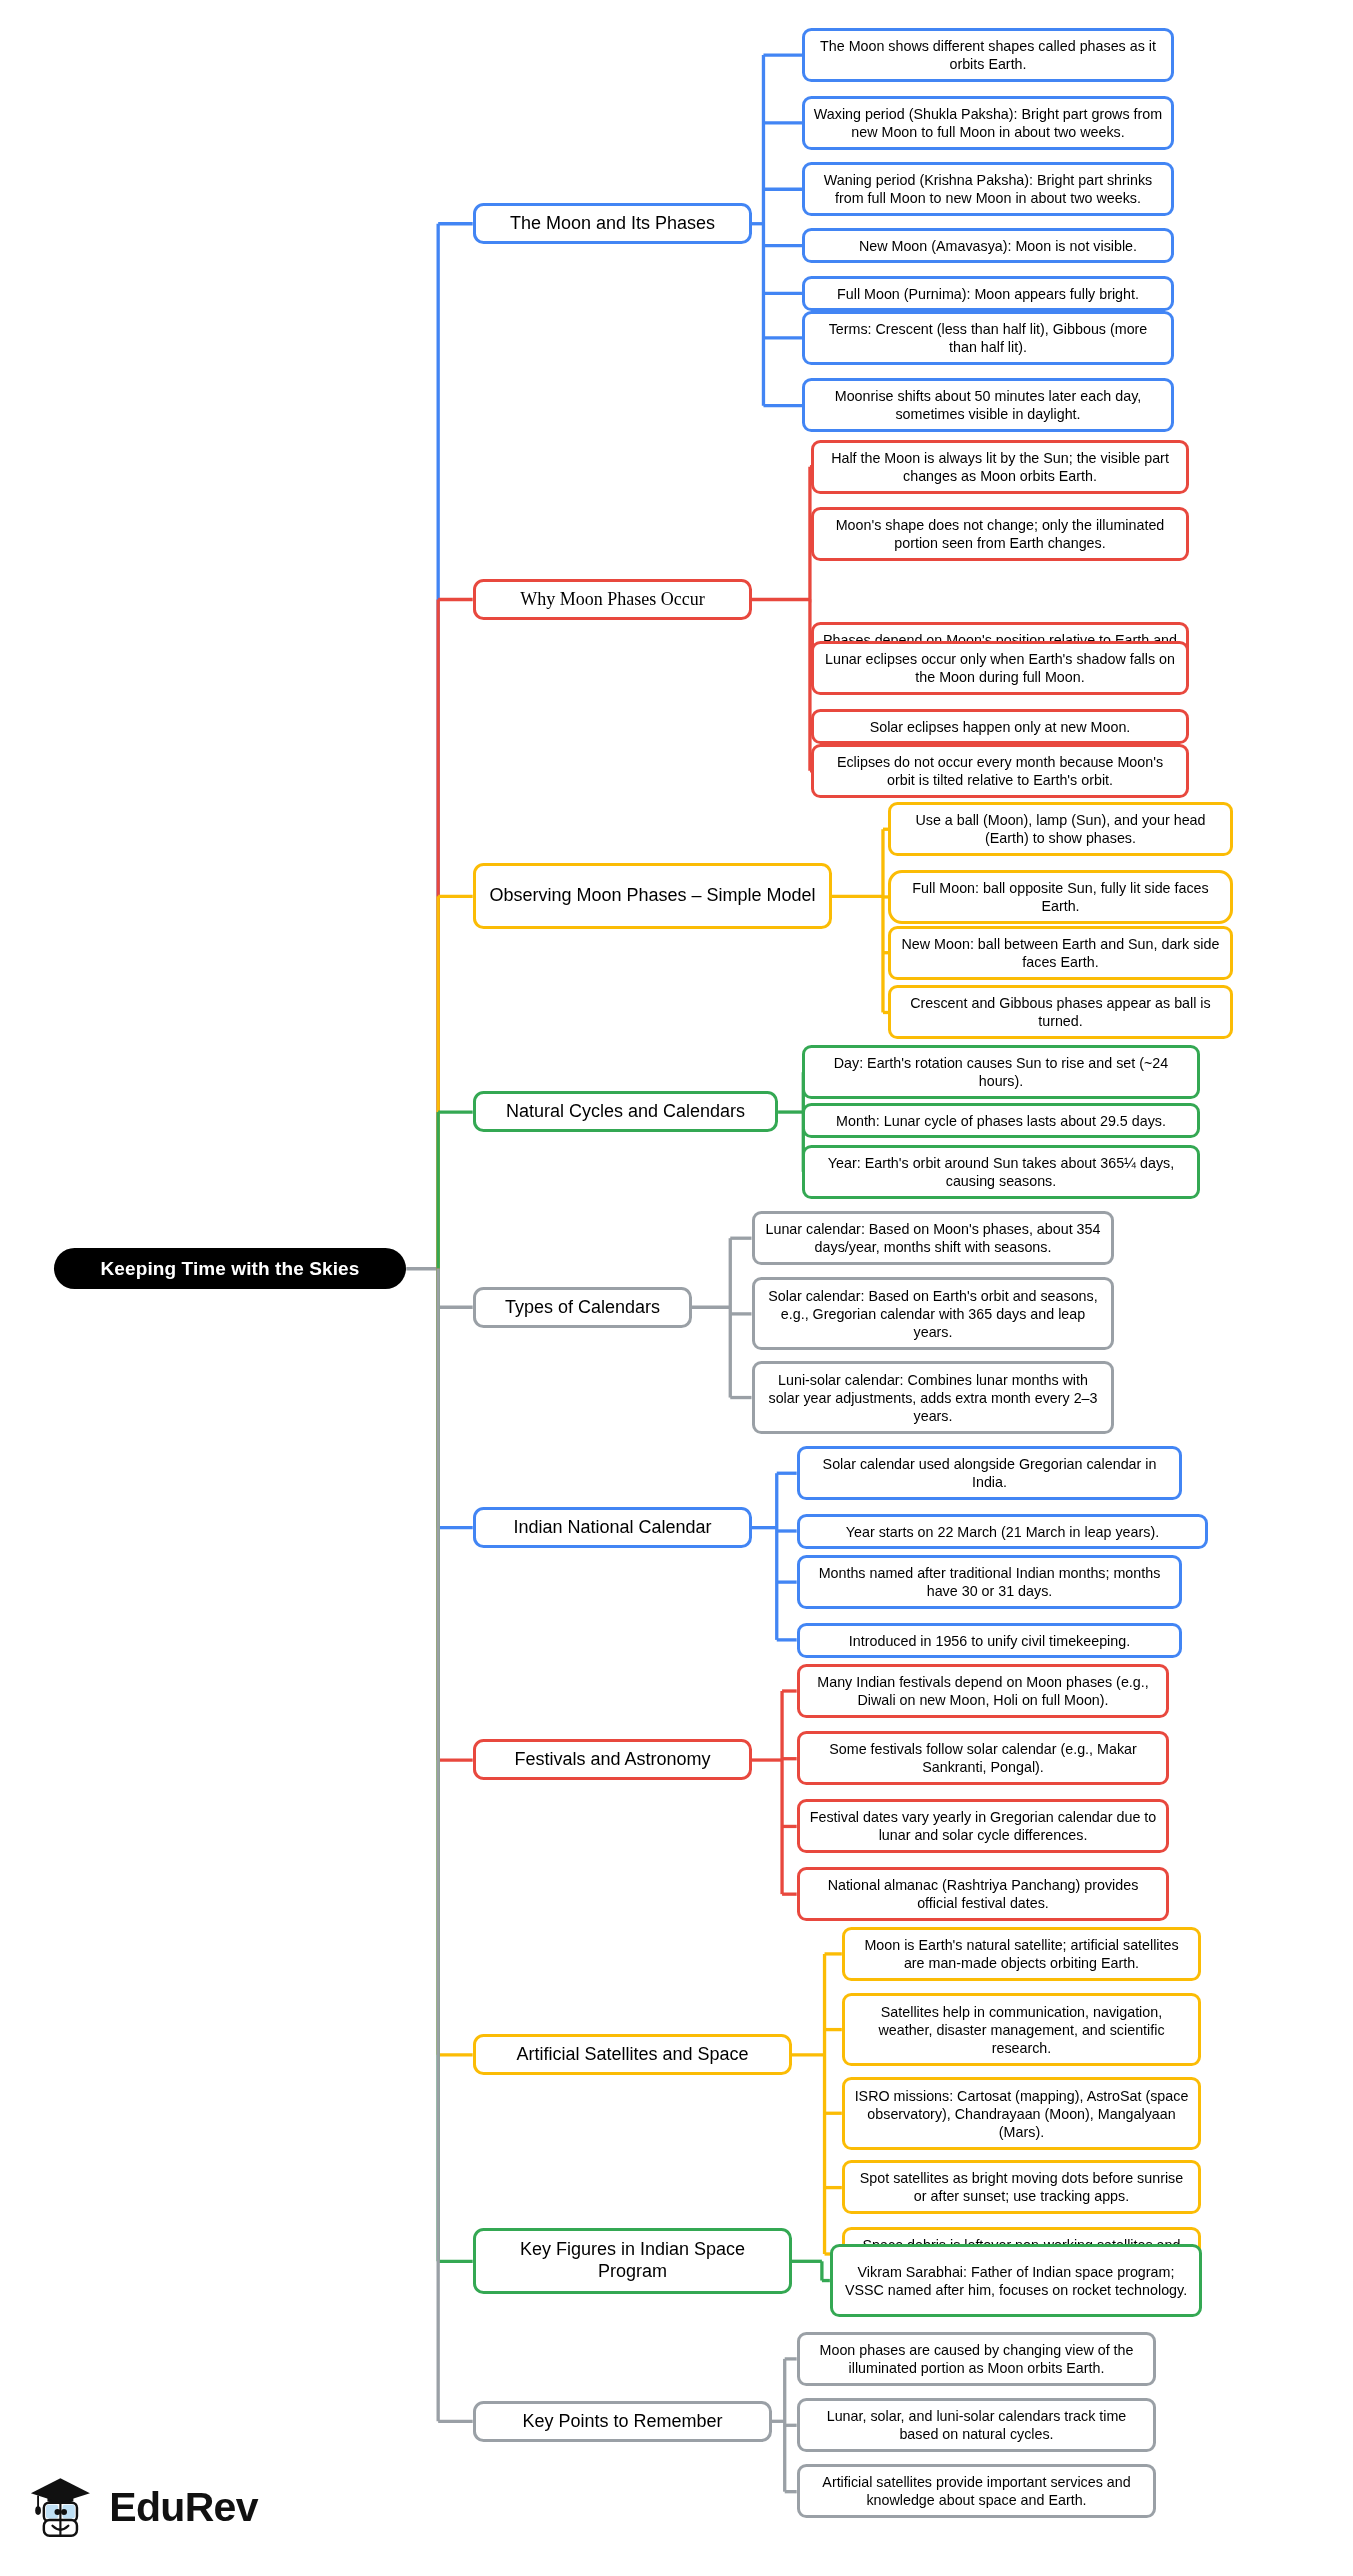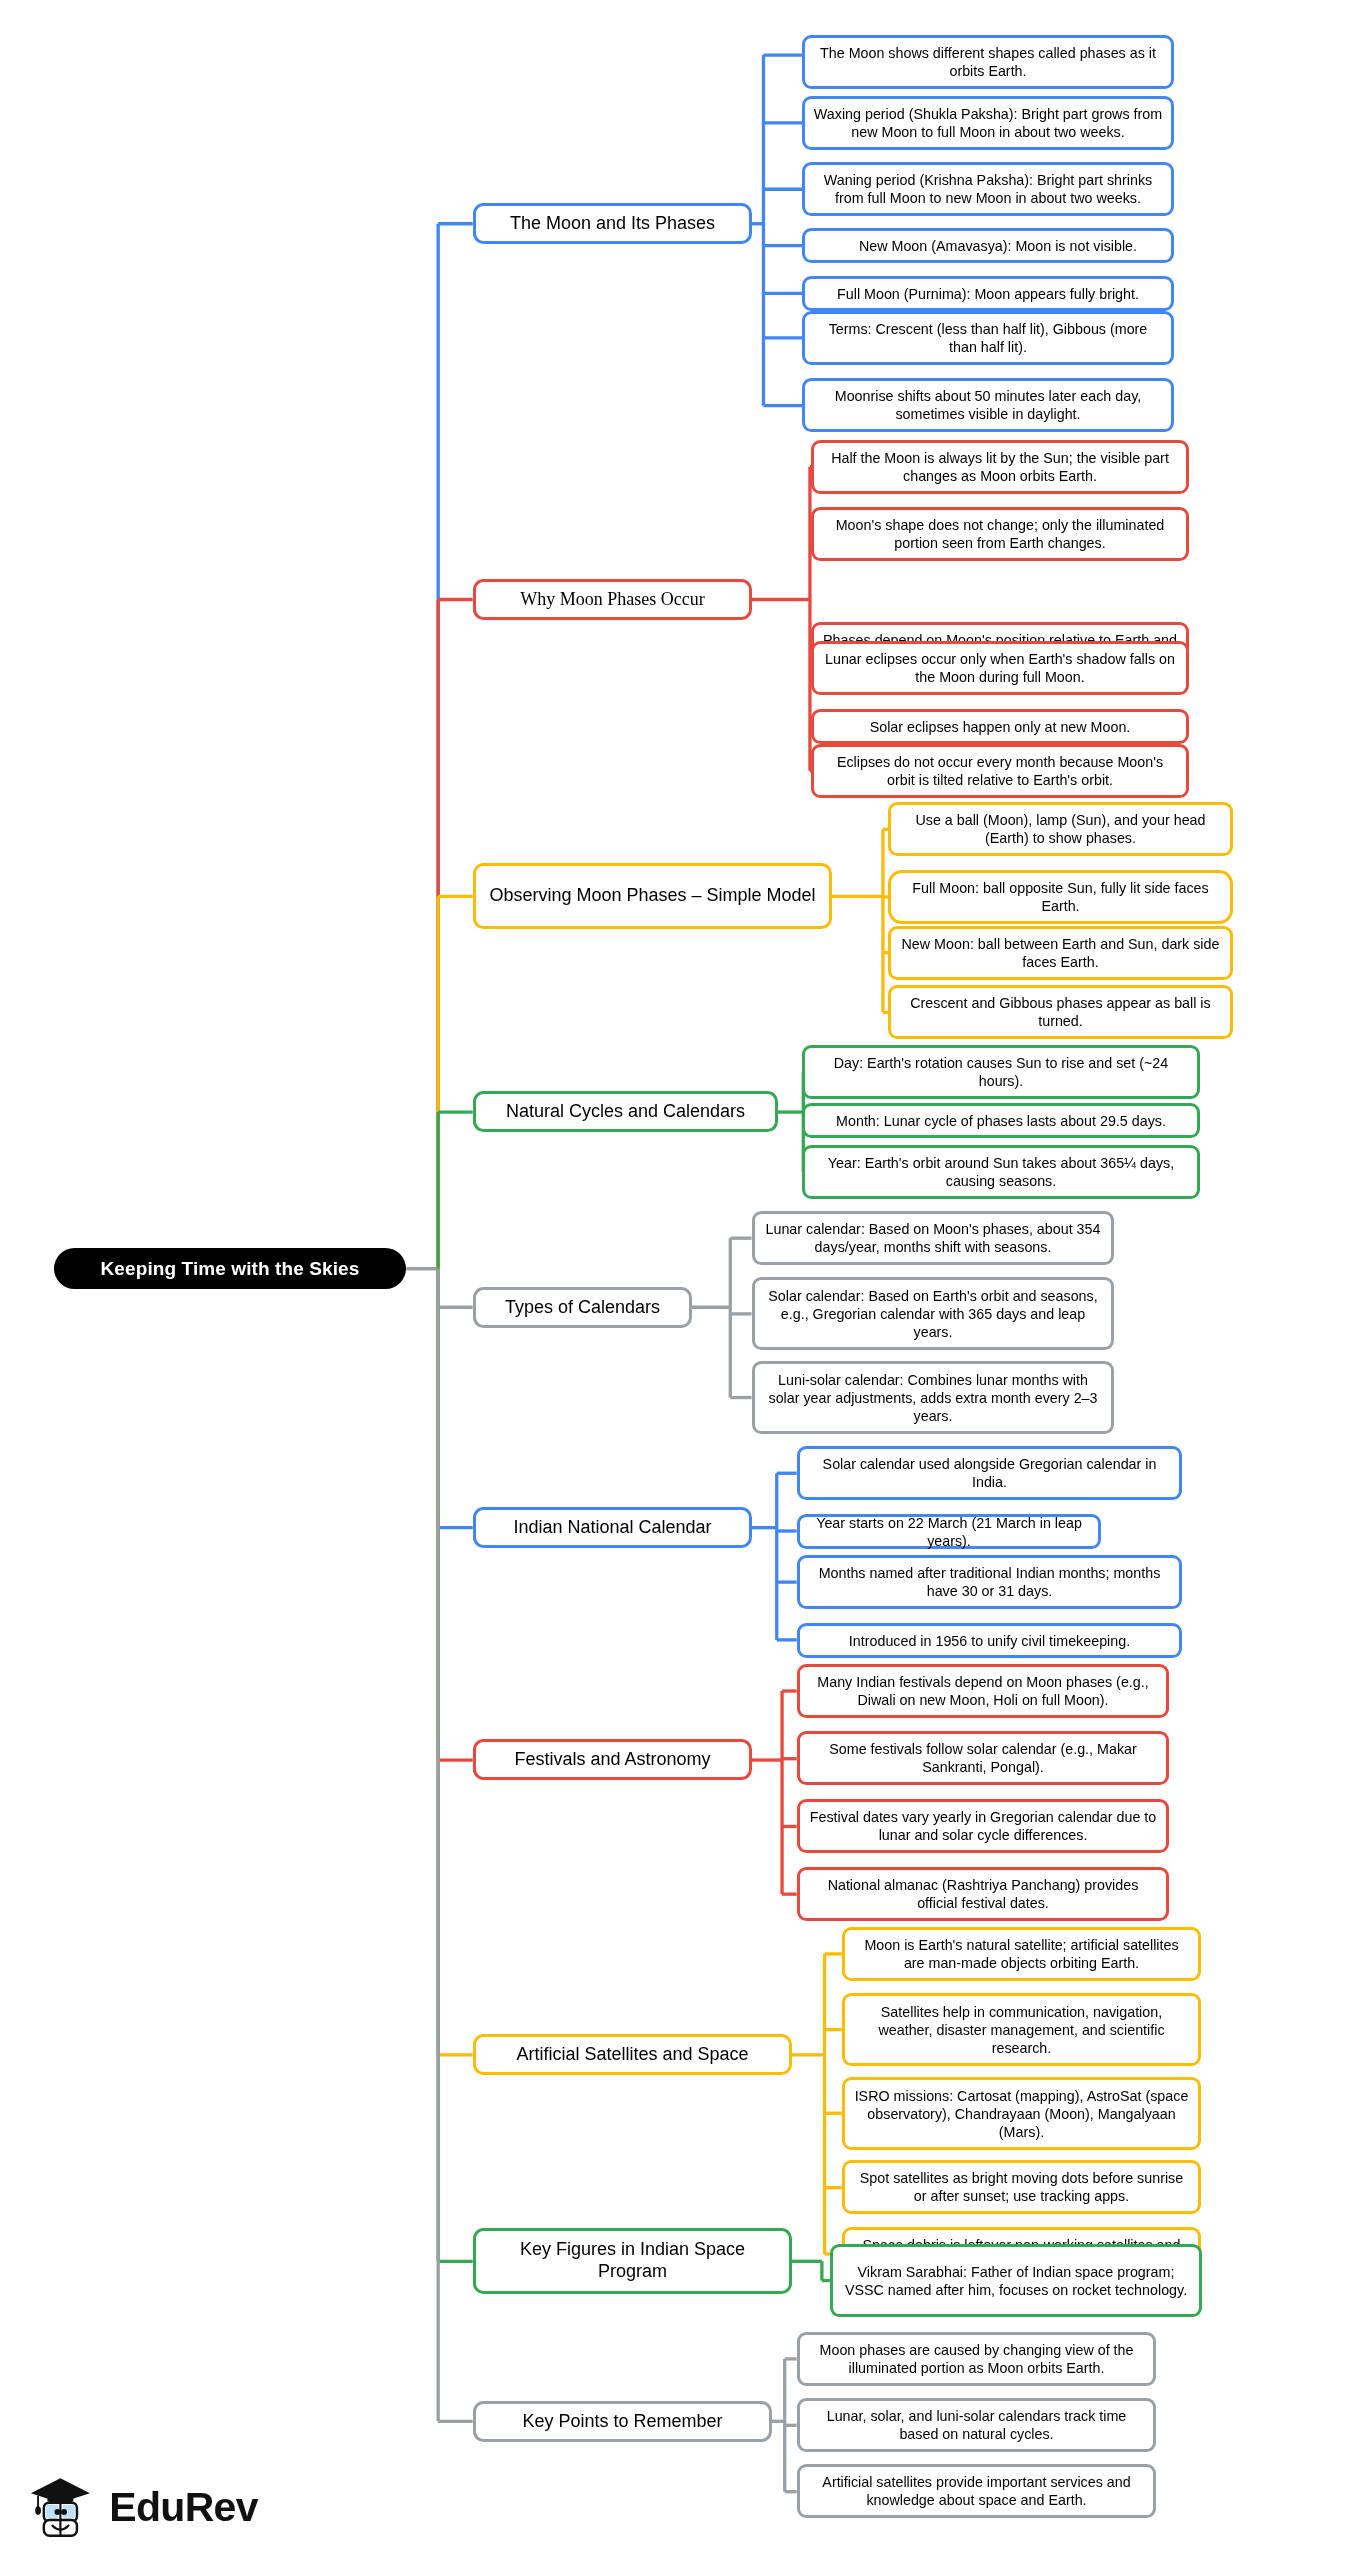--- a/index.html
+++ b/index.html
@@ -201,21 +201,21 @@
     </svg>
 
   <div class="root-node">
     <span class="root-label">Keeping Time with the Skies</span>
   </div>
 
   <div id="nodes">
       <div class="branch-node c-blue" style="left: 473px; top: 203px; width: 279px; height: 41px;">
         <span class="branch-label">The Moon and Its Phases</span>
       </div>
-      <div class="leaf-node c-blue" style="left: 802px; top: 28px; width: 372px; height: 54px; margin-top: 7px;">
+      <div class="leaf-node c-blue" style="left: 802px; top: 28px; width: 372px; height: 54px;">
         <span class="leaf-label">The Moon shows different shapes called phases as it orbits Earth.</span>
       </div>
       <div class="leaf-node c-blue" style="left: 802px; top: 96px; width: 372px; height: 54px;">
         <span class="leaf-label">Waxing period (Shukla Paksha): Bright part grows from new Moon to full Moon in about two weeks.</span>
       </div>
       <div class="leaf-node c-blue" style="left: 802px; top: 162px; width: 372px; height: 54px;">
         <span class="leaf-label">Waning period (Krishna Paksha): Bright part shrinks from full Moon to new Moon in about two weeks.</span>
       </div>
       <div class="leaf-node c-blue" style="left: 802px; top: 228px; width: 372px; height: 35px; padding-left: 28px;">
         <span class="leaf-label">New Moon (Amavasya): Moon is not visible.</span>
@@ -288,21 +288,21 @@
       </div>
       <div class="leaf-node c-gray" style="left: 752px; top: 1361px; width: 362px; height: 73px;">
         <span class="leaf-label">Luni-solar calendar: Combines lunar months with solar year adjustments, adds extra month every 2–3 years.</span>
       </div>
       <div class="branch-node c-blue" style="left: 473px; top: 1507px; width: 279px; height: 41px;">
         <span class="branch-label">Indian National Calendar</span>
       </div>
       <div class="leaf-node c-blue" style="left: 797px; top: 1446px; width: 385px; height: 54px;">
         <span class="leaf-label">Solar calendar used alongside Gregorian calendar in India.</span>
       </div>
-      <div class="leaf-node c-blue" style="left: 797px; top: 1514px; width: 304px; height: 35px;">
+      <div class="leaf-node c-blue" style="left: 797px; top: 1514px; width: 411px; height: 35px;">
         <span class="leaf-label">Year starts on 22 March (21 March in leap years).</span>
       </div>
       <div class="leaf-node c-blue" style="left: 797px; top: 1555px; width: 385px; height: 54px;">
         <span class="leaf-label">Months named after traditional Indian months; months have 30 or 31 days.</span>
       </div>
       <div class="leaf-node c-blue" style="left: 797px; top: 1623px; width: 385px; height: 35px;">
         <span class="leaf-label">Introduced in 1956 to unify civil timekeeping.</span>
       </div>
       <div class="branch-node c-red" style="left: 473px; top: 1739px; width: 279px; height: 41px;">
         <span class="branch-label">Festivals and Astronomy</span>

